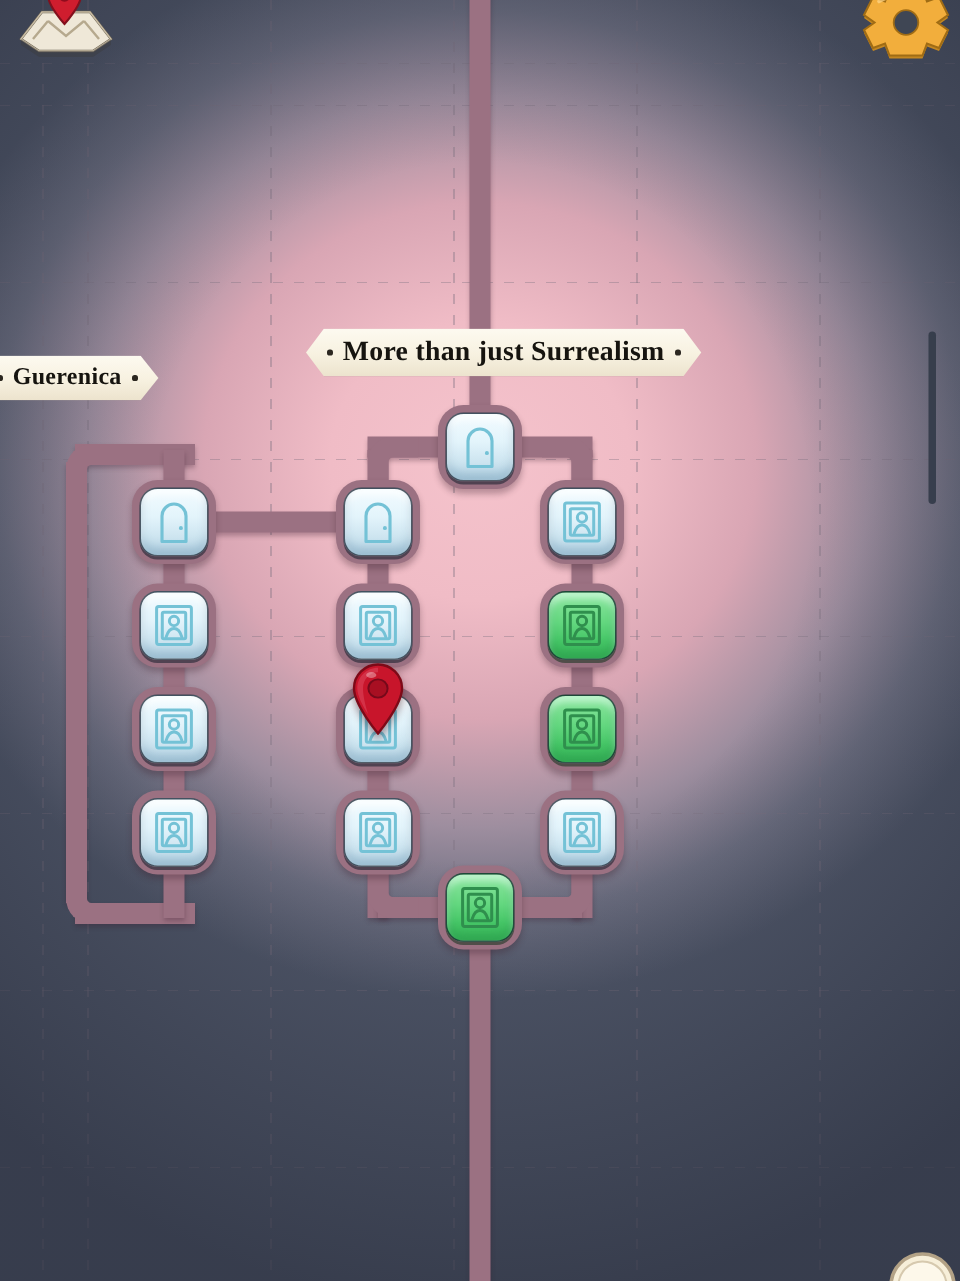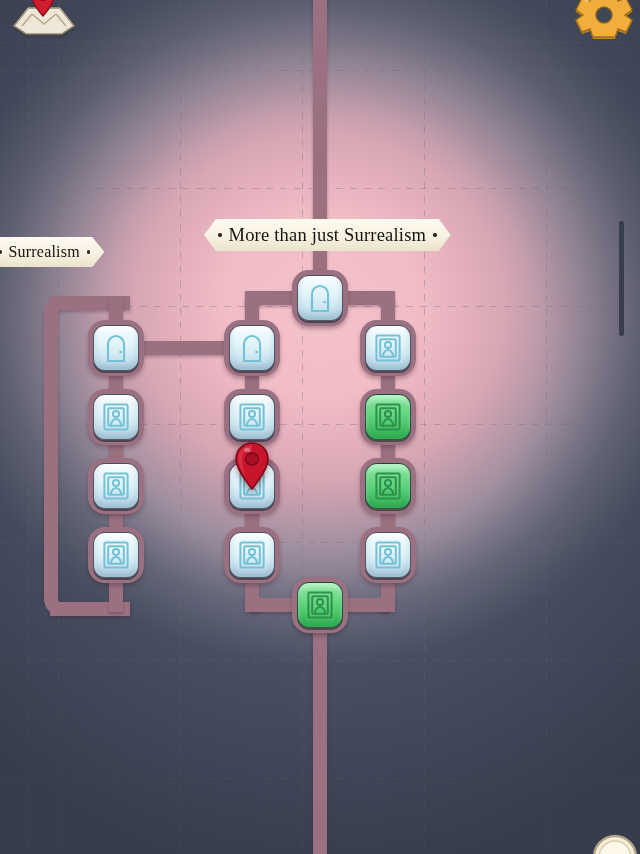--- a/index.html
+++ b/index.html
@@ -83,21 +83,21 @@
 
   
   .banner {
     position:absolute;
     height:32px;
     background:linear-gradient(#fdfaf0 0%,#f7f1e0 55%,#ece3cd 100%);
     display:flex; align-items:center; justify-content:center;
     gap:7px;
     padding:0 14px;
     color:#16140f;
-    font-weight:400;
+    font-weight:700;
     letter-spacing:.2px;
     clip-path:polygon(0 50%, 12px 0, calc(100% - 12px) 0, 100% 50%, calc(100% - 12px) 100%, 12px 100%);
     filter:drop-shadow(2px 4px 3px rgba(35,20,35,.48));
     white-space:nowrap;
   }
   .banner .dot { width:3.5px; height:3.5px; border-radius:50%; background:#2b2720; flex:none; }
 
   #banner-title { left:204px; top:219px; font-size:18.5px; }
   #banner-left { left:-16px; top:237px; font-size:16px; height:30px; }
 
@@ -330,21 +330,21 @@
 </div>
 
 <div class="banner" id="banner-title">
   <span class="dot"></span>
   <span>More than just Surrealism</span>
   <span class="dot"></span>
 </div>
 
 <div class="banner" id="banner-left">
   <span class="dot"></span>
-  <span>Surrealism</span>
+  <span>Guerenica</span>
   <span class="dot"></span>
 </div>
 
 <div id="map-icon">
   <svg width="78" height="52" viewBox="0 0 78 52">
     <g transform="translate(8,12)">
       <path d="M2 20 L16 2 L48 2 L62 20 L50 28 L14 28 Z" fill="#efe8d8" stroke="#6d6454" stroke-width="1.6"></path>
       <path d="M2 20 L16 2 L48 2 L62 20 L50 28 L14 28 Z" fill="none" stroke="#c9bda5" stroke-width="1"></path>
       <path d="M10 20 L20 8 M44 8 L54 20 M20 8 L32 18 L44 8" fill="none" stroke="#b6a98e" stroke-width="1.6"></path>
       <path d="M2 20 L14 28 L50 28 L62 20 L62 24 L50 32 L14 32 L2 24 Z" fill="#3c3b3e" opacity=".45"></path>

